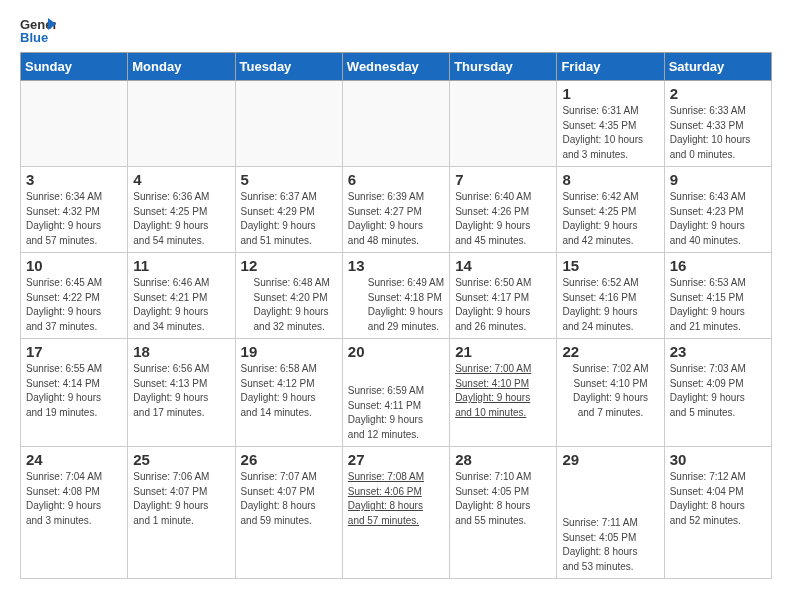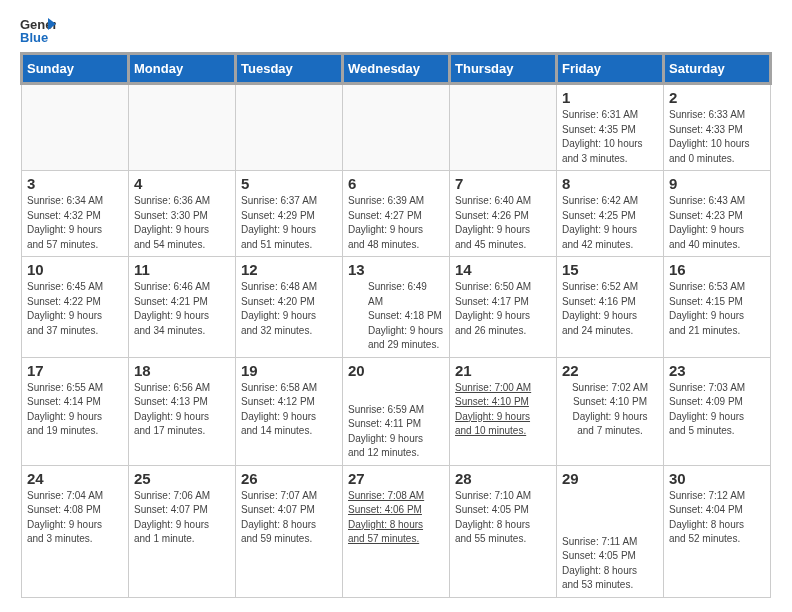--- a/index.html
+++ b/index.html
@@ -5,21 +5,21 @@
     * { box-sizing: border-box; margin: 0; padding: 0; }
     body { font-family: Arial, sans-serif; background: #fff; width: 792px; min-height: 612px; }
     .container { padding: 16px 20px 20px 20px; }
     .header-row { display: flex; justify-content: space-between; align-items: flex-start; margin-bottom: 8px; }
     .logo { display: flex; align-items: center; }
     .logo-icon { width: 36px; height: 28px; margin-right: 4px; }
     .title-block { text-align: right; }
     .month-title { font-size: 36px; font-weight: 300; color: #333; }
     .location { font-size: 16px; color: #555; }
     .calendar { width: 100%; border-collapse: collapse; }
-    .calendar th { background: #1a6bbf; color: #fff; font-size: 13px; font-weight: bold; padding: 6px 4px; text-align: left; border: 3px solid #a3a3a3; }
+    .calendar th { background: #1a6bbf; color: #fff; font-size: 13px; font-weight: bold; padding: 6px 4px; text-align: left; border: 1px solid #a3a3a3; }
     .calendar td { border: 1px solid #ccc; vertical-align: top; padding: 4px 5px; width: calc(100%/7); min-height: 80px; font-size: 11px; color: #333; }
     .day-num { font-size: 15px; font-weight: bold; color: #333; display: block; margin-bottom: 2px; }
     .day-info { color: #444; font-size: 10px; line-height: 1.45; }
     .empty { background: #f9f9f9; }
     tr.week-row td { height: 85px; }
   </style>
 </head>
 <body>
 
 <div class="container">
@@ -75,21 +75,21 @@
           <td>
             <span class="day-num">3</span>
             <div class="day-info" style="white-space: pre-line;">Sunrise: 6:34 AM
 Sunset: 4:32 PM
 Daylight: 9 hours
 and 57 minutes.</div>
           </td>
           <td>
             <span class="day-num">4</span>
             <div class="day-info" style="white-space: pre-line;">Sunrise: 6:36 AM
-Sunset: 3:30 PM
+Sunset: 4:25 PM
 Daylight: 9 hours
 and 54 minutes.</div>
           </td>
           <td>
             <span class="day-num">5</span>
             <div class="day-info" style="white-space: pre-line;">Sunrise: 6:37 AM
 Sunset: 4:29 PM
 Daylight: 9 hours
 and 51 minutes.</div>
           </td>
@@ -132,21 +132,21 @@
           </td>
           <td>
             <span class="day-num">11</span>
             <div class="day-info" style="white-space: pre-line;">Sunrise: 6:46 AM
 Sunset: 4:21 PM
 Daylight: 9 hours
 and 34 minutes.</div>
           </td>
           <td>
             <span class="day-num">12</span>
-            <div class="day-info" style="white-space: pre-line;">Sunrise: 6:48 AM
+            <div class="day-info" style="white-space: pre-line; margin-left: 13px;">Sunrise: 6:48 AM
 Sunset: 4:20 PM
 Daylight: 9 hours
 and 32 minutes.</div>
           </td>
           <td>
             <span class="day-num">13</span>
             <div class="day-info" style="white-space: pre-line; margin-left: 20px;">Sunrise: 6:49 AM
 Sunset: 4:18 PM
 Daylight: 9 hours
 and 29 minutes.</div>

